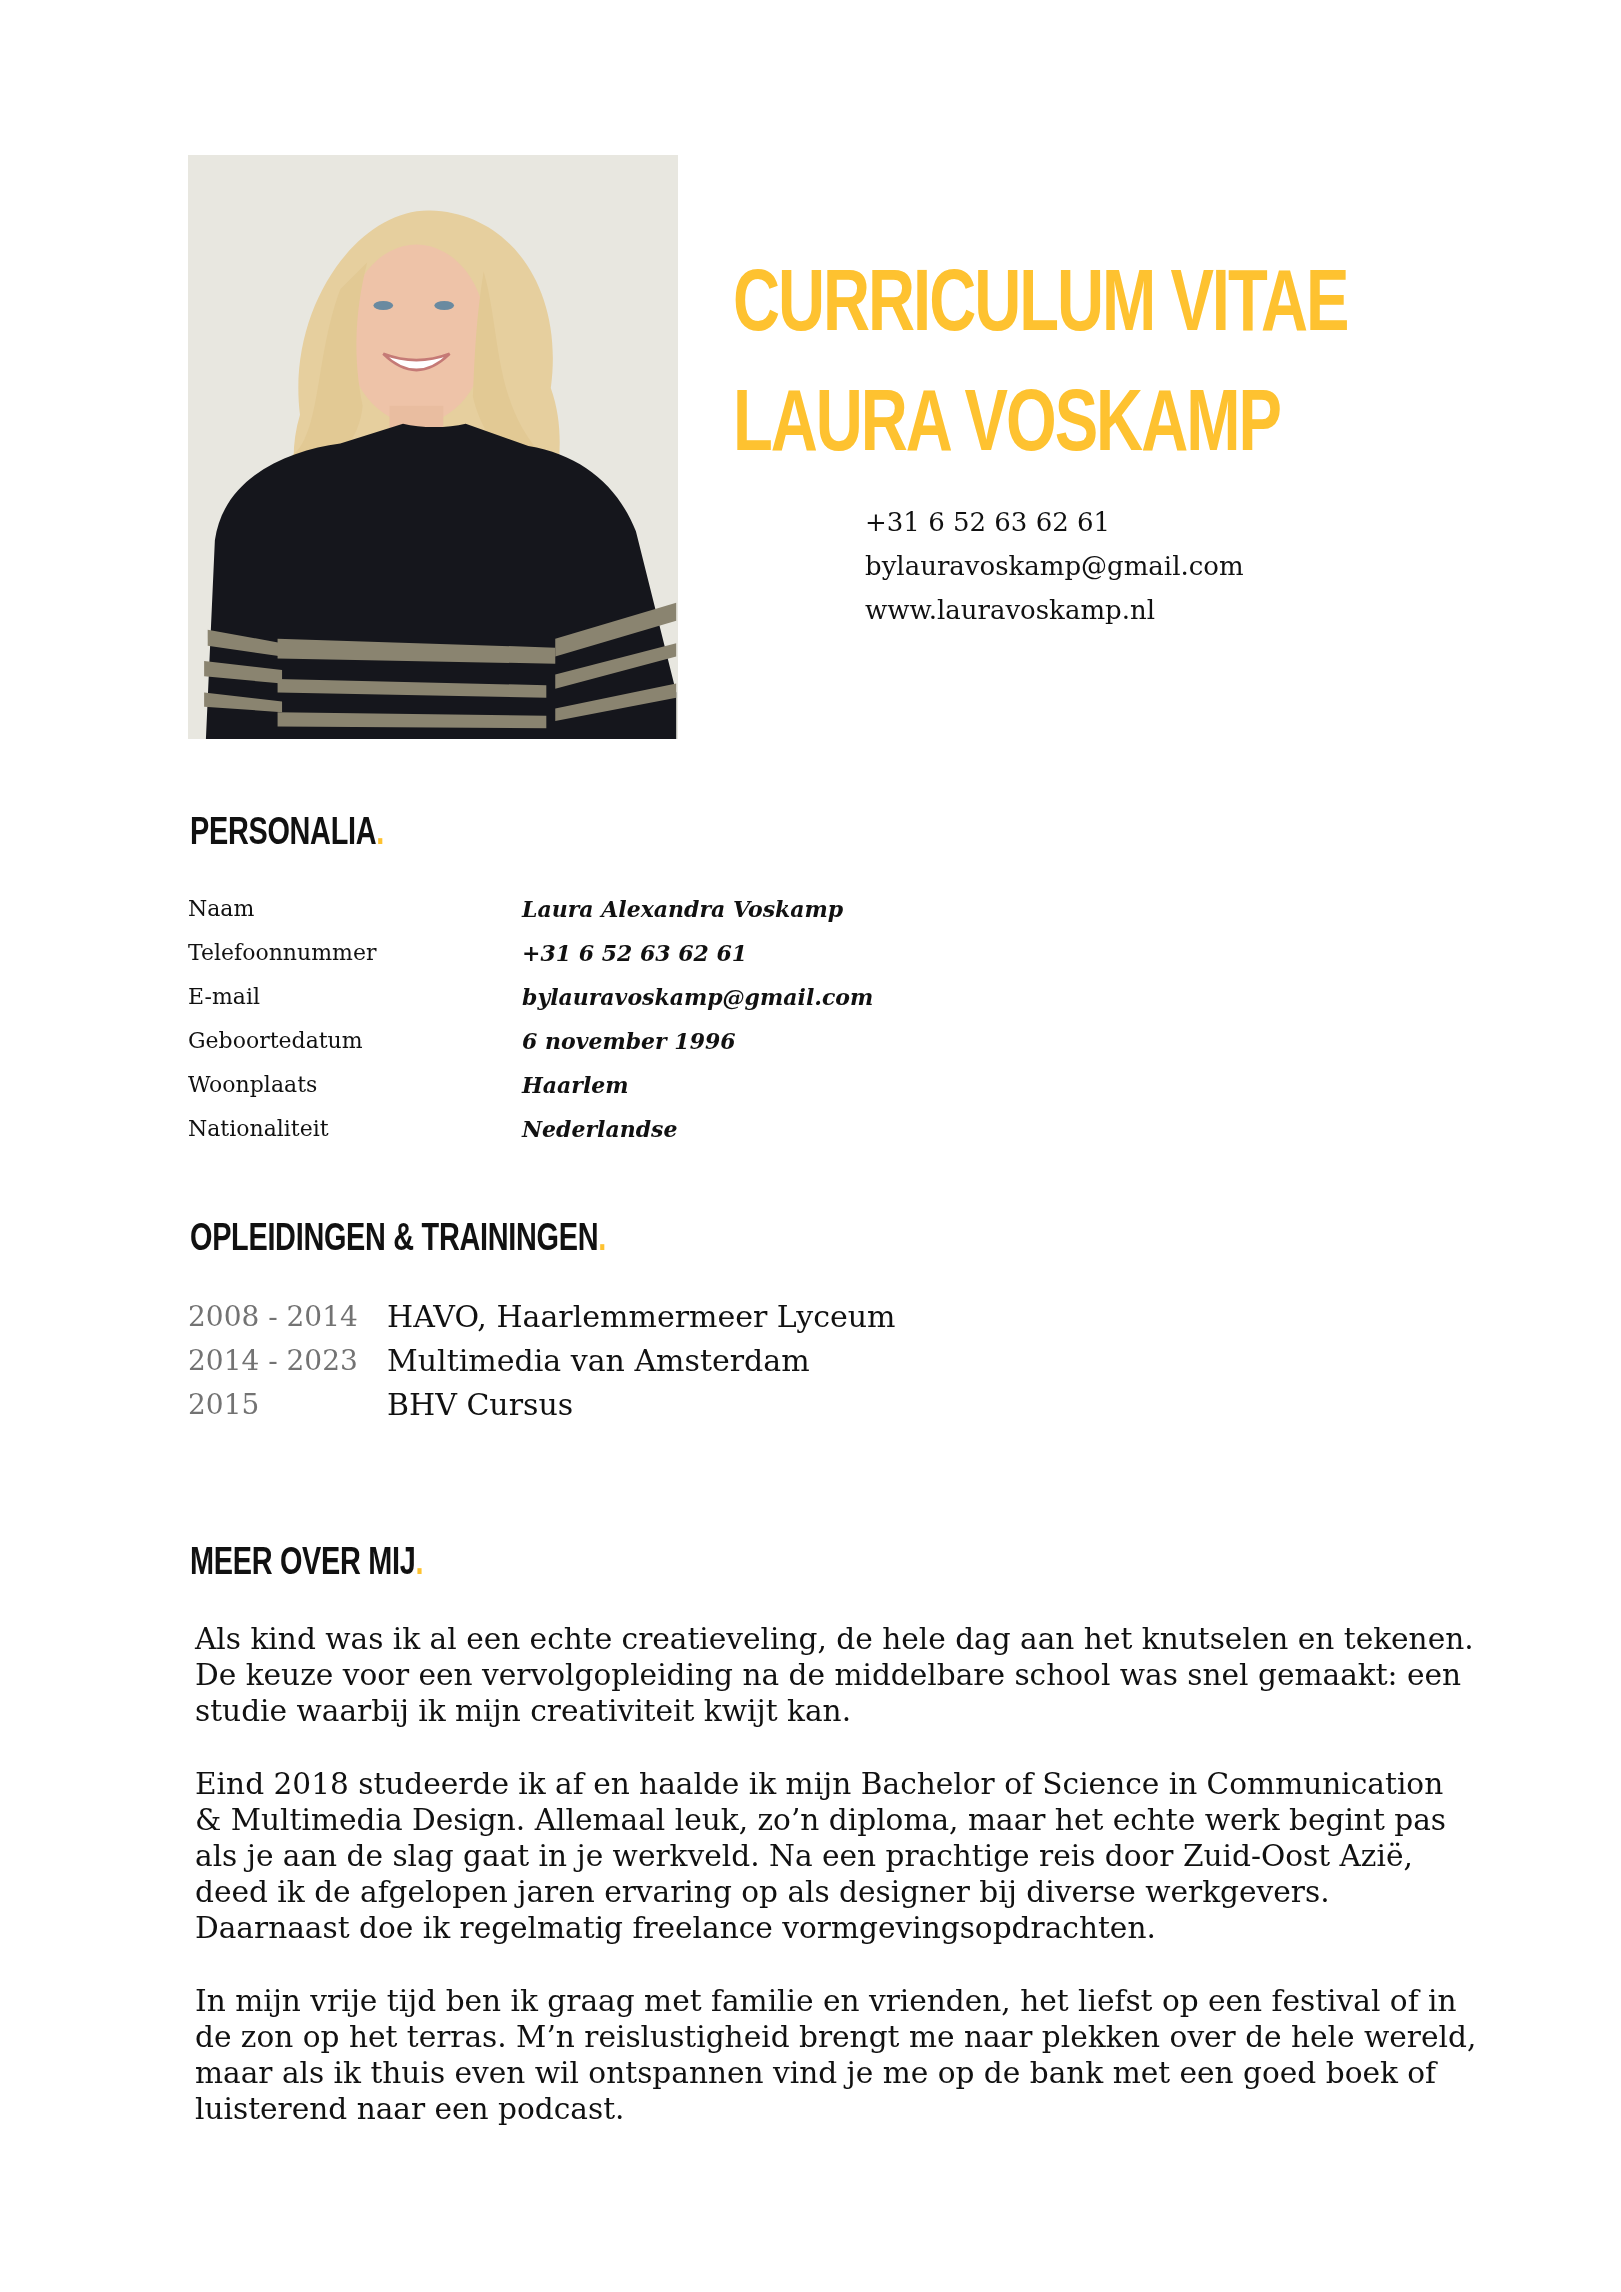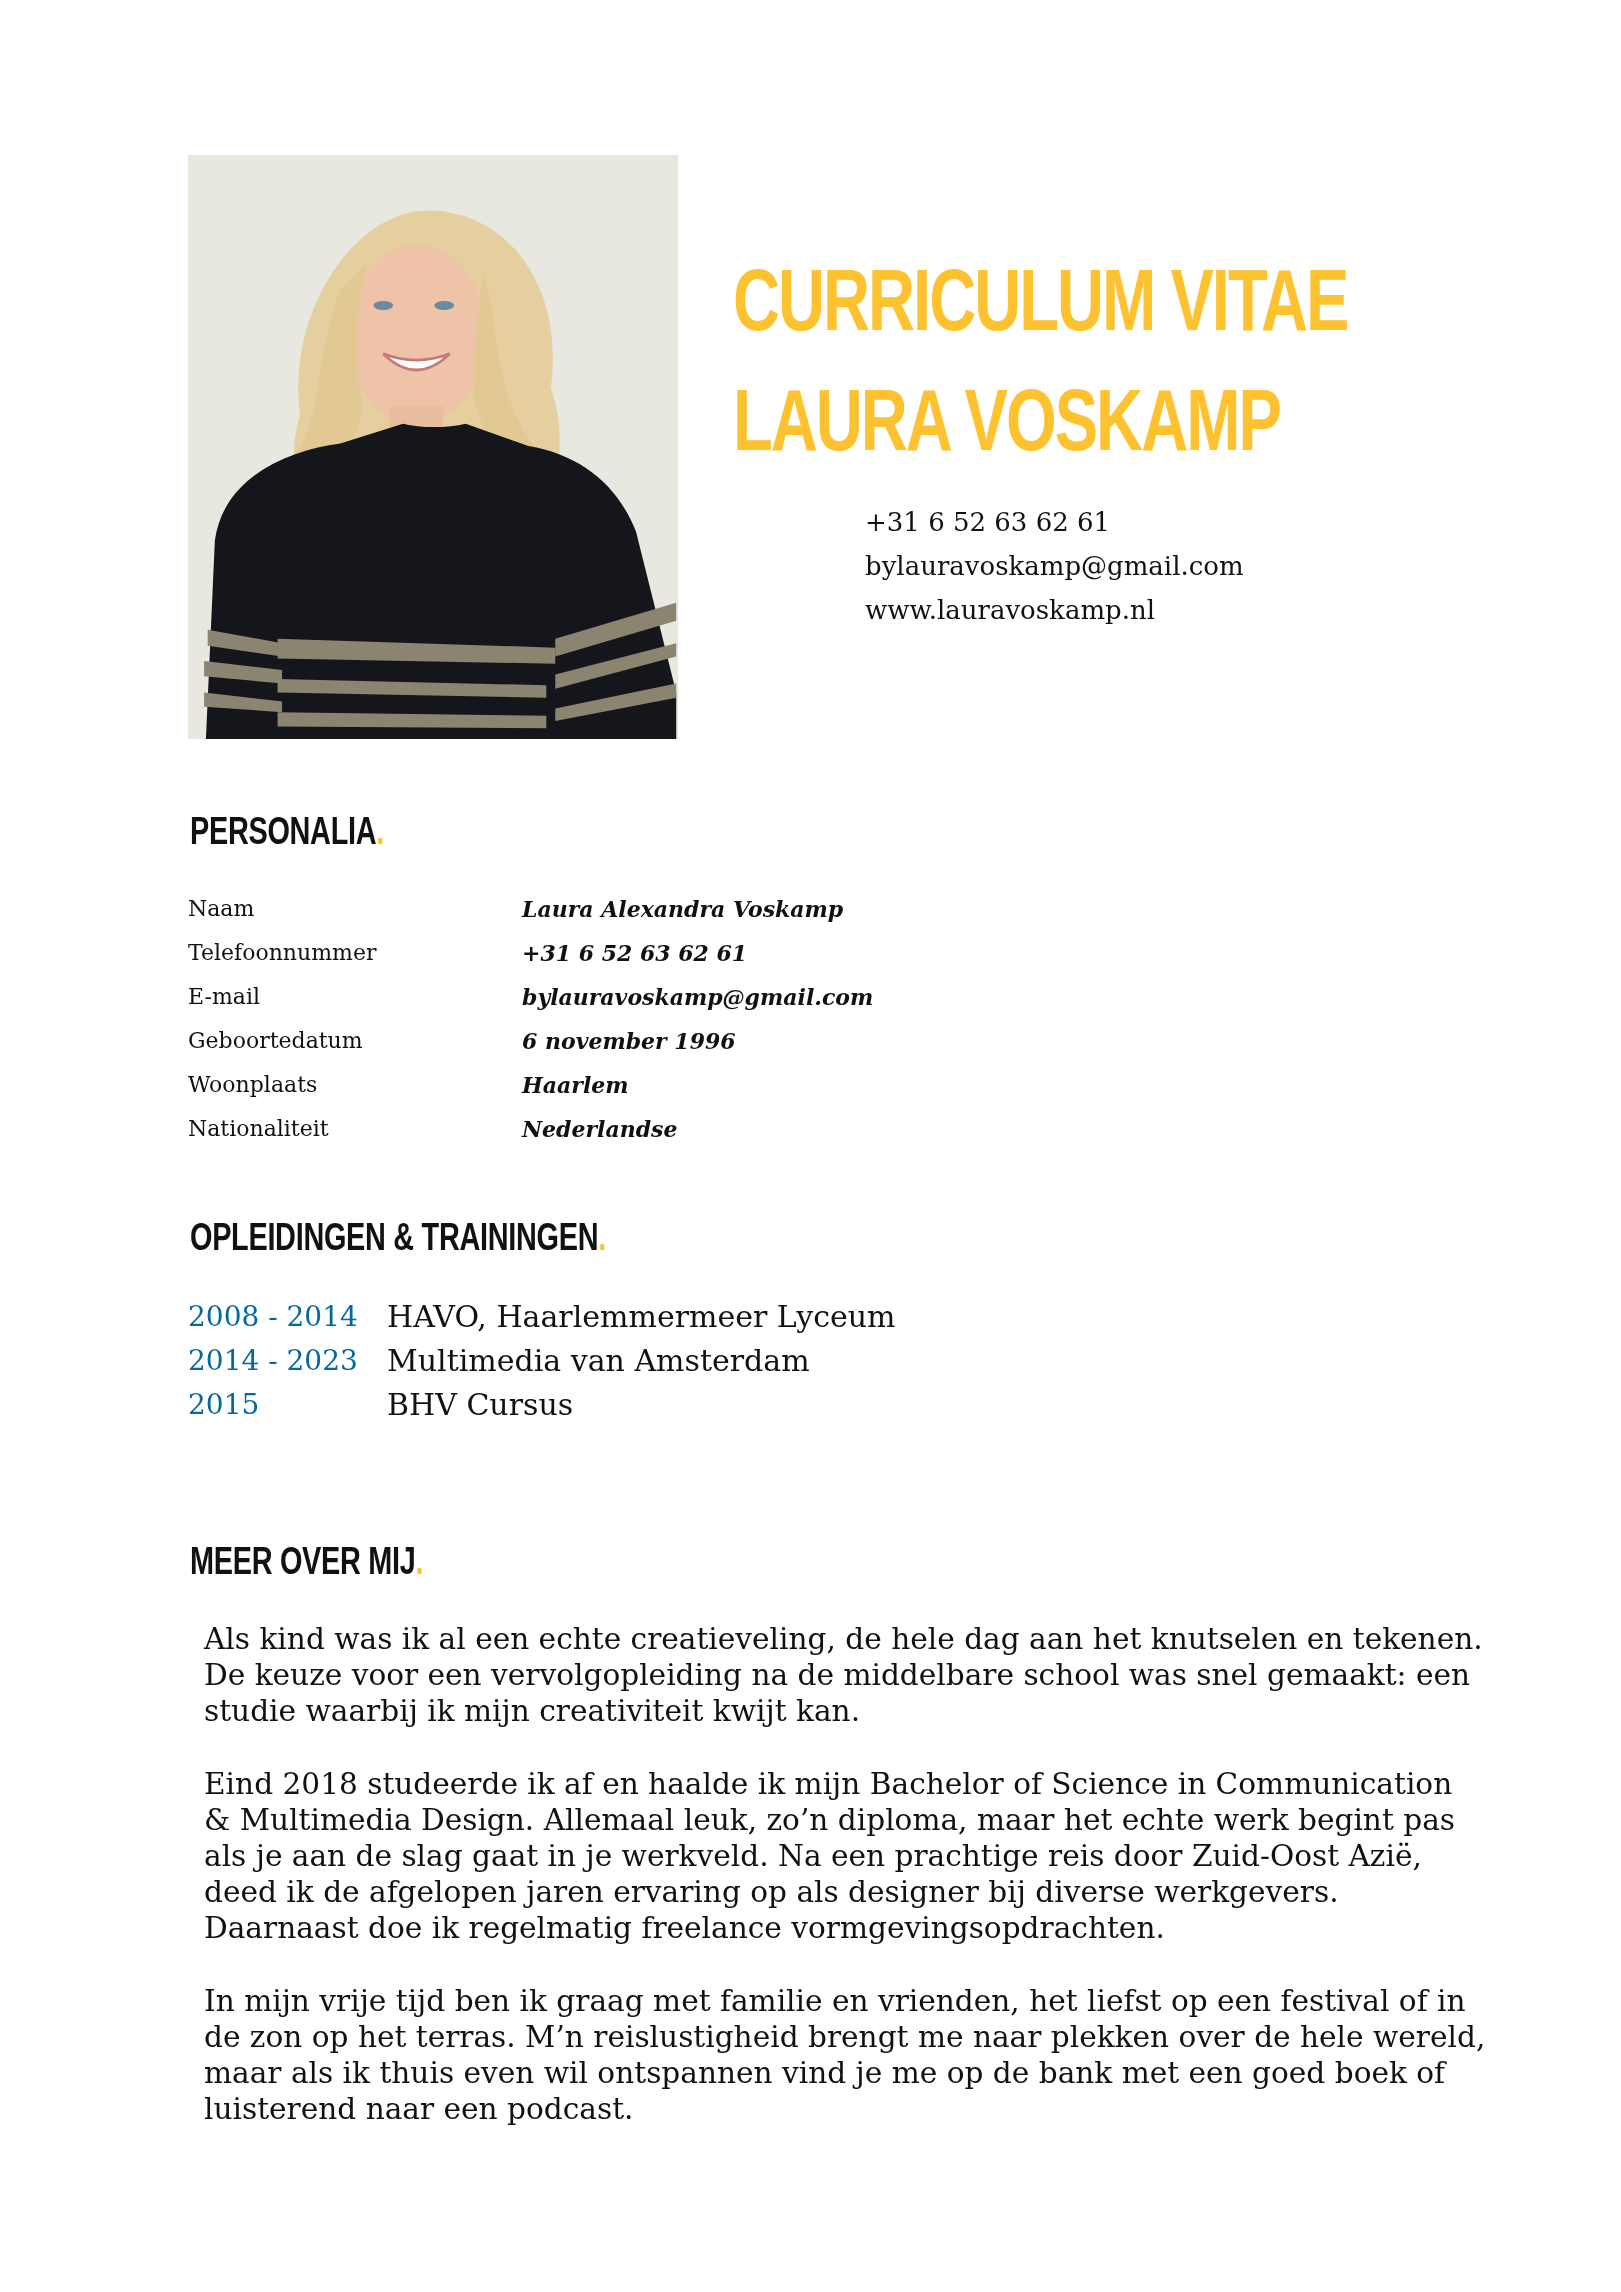--- a/index.html
+++ b/index.html
@@ -28,24 +28,24 @@
                      letter-spacing: -0.4px; }
     .section-title .dot { color: #fec230; }
 
     .personalia { position: absolute; left: 188px; top: 887px; font-size: 22px; line-height: 44px; }
     .personalia .row { display: flex; white-space: nowrap; }
     .personalia .lbl { width: 334px; font-weight: 400; }
     .personalia .val { font-weight: 700; font-style: italic; }
 
     .edu { position: absolute; left: 188px; top: 1295px; font-size: 30px; line-height: 44px; }
     .edu .row { display: flex; white-space: nowrap; }
-    .edu .yr { width: 199px; color: #0369a1; font-size: 28px; }
+    .edu .yr { width: 199px; color: #737373; font-size: 28px; }
     .edu .desc div { white-space: nowrap; }
 
-    .about { position: absolute; left: 204px; top: 1621px; width: 1290px; font-size: 29.6px; line-height: 36px; }
+    .about { position: absolute; left: 195px; top: 1621px; width: 1290px; font-size: 29.6px; line-height: 36px; }
     .about p { margin: 0 0 37px 0; white-space: pre-line; }
   </style>
 </head>
 <body>
 
 <div class="photo" title="Portrait of Laura Voskamp">
   <svg viewBox="0 0 547 652" preserveAspectRatio="none">
     <rect x="0" y="0" width="547" height="652" fill="#e8e7e0"></rect>
 
     <path d="M125 290 C110 170 190 60 270 62 C360 64 420 150 405 260 C430 330 400 400 400 430 L145 430 C120 390 110 340 125 290 Z" fill="#e6cf9e"></path>

